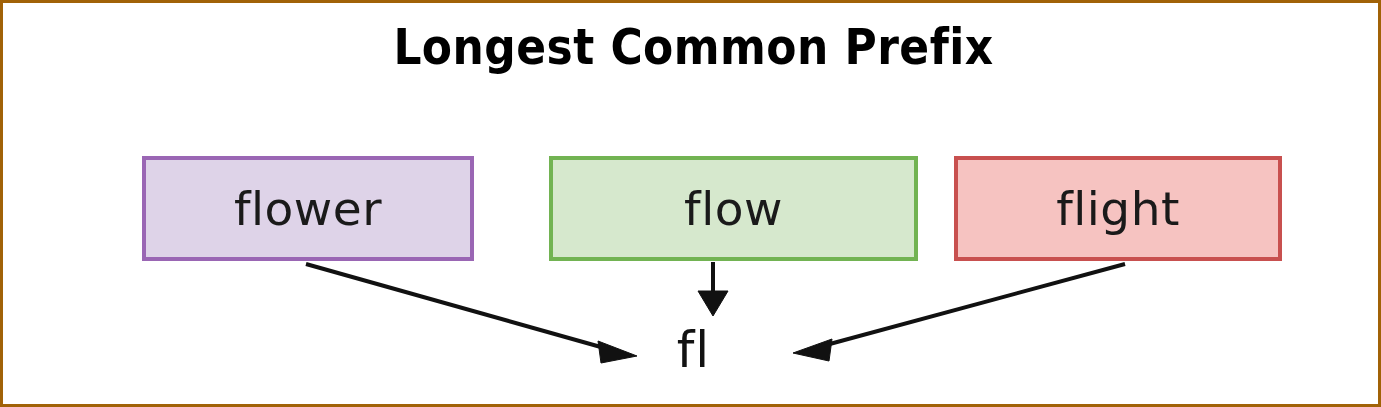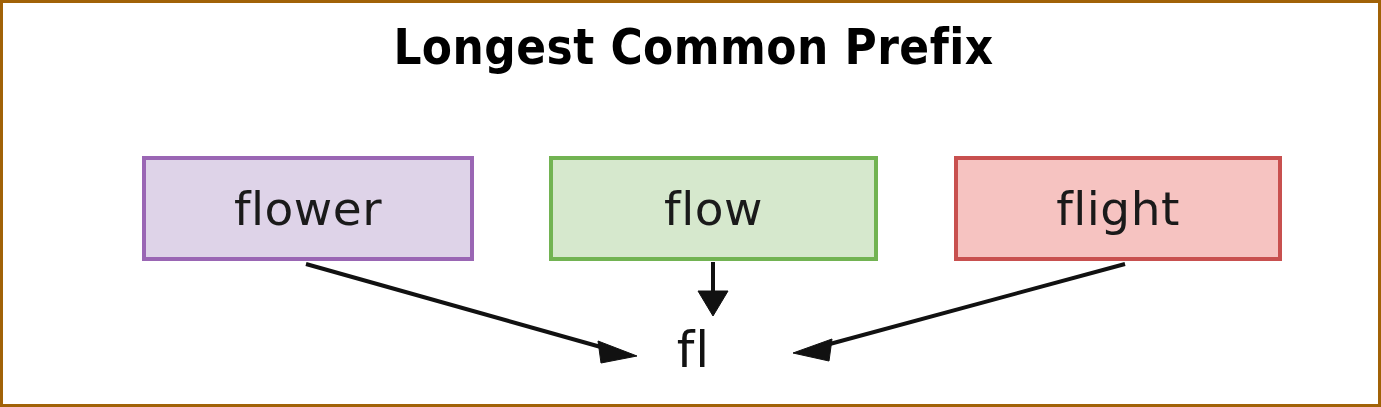--- a/index.html
+++ b/index.html
@@ -62,21 +62,21 @@
   }
 
   #box-flower {
     left: 139px;
     width: 332px;
     background: #ded3e8;
     border-color: #9a66b4;
   }
   #box-flow {
     left: 546px;
-    width: 329px;
+    width: 369px;
     background: #d6e8cd;
     border-color: #72b352;
   }
   #box-flight {
     left: 951px;
     width: 328px;
     background: #f6c3c1;
     border-color: #c8504f;
     text-align: center;
   }

